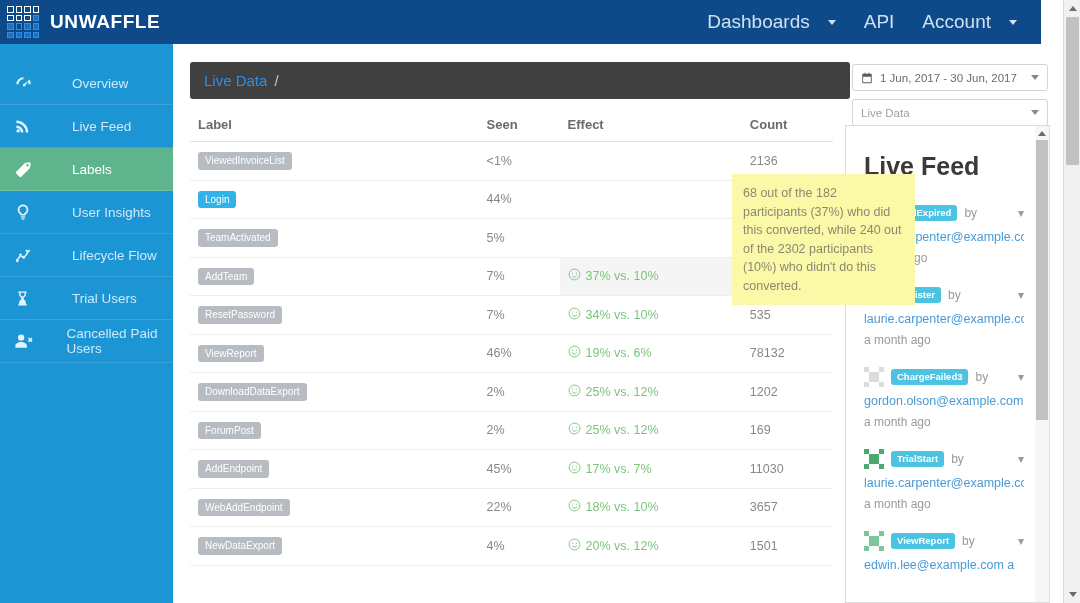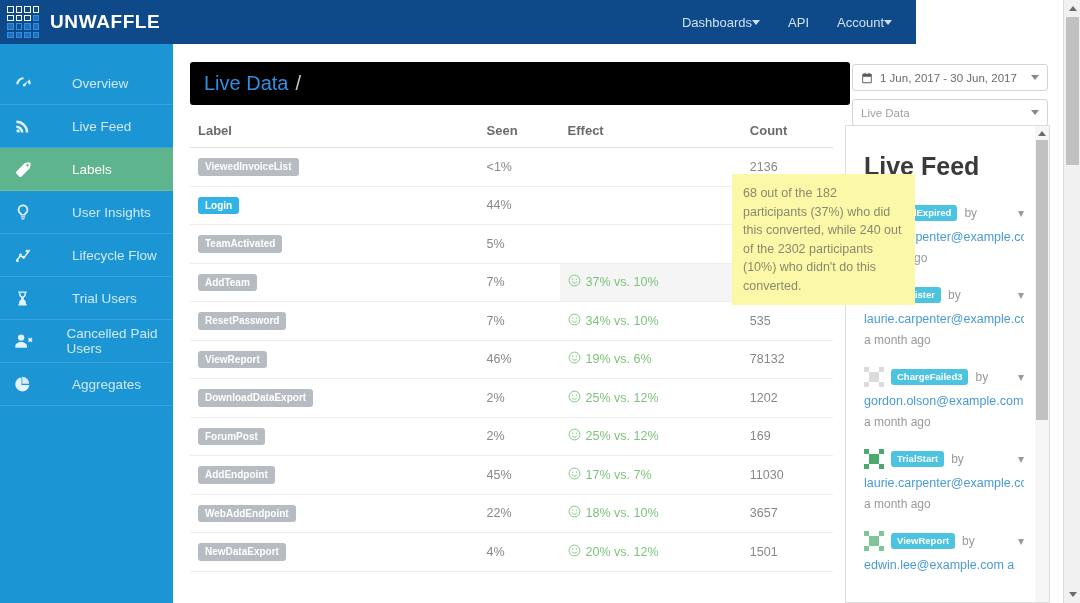--- a/index.html
+++ b/index.html
@@ -8,40 +8,40 @@
     width: 1080px; height: 603px;
     overflow: hidden;
     font-family: "Liberation Sans", sans-serif;
     background: #ffffff;
     color: #4a4a4a;
   }
   .app { position: relative; width: 1080px; height: 603px; overflow: hidden; }
 
   
   .topbar {
-    position: absolute; top: 0; left: 0; width: 916px; height: 44px;
+    position: absolute; top: 0; left: 0; width: 1041px; height: 44px;
     background: #0e4a8a;
     display: flex; align-items: center;
     z-index: 30;
   }
   .brand { display: flex; align-items: center; padding-left: 7px; }
   .waffle { width: 32px; height: 32px; display: grid;
             grid-template-columns: repeat(4, 1fr); grid-template-rows: repeat(4, 1fr);
             gap: 2px; }
   .waffle i { display: block; border: 1.5px solid #ffffff; background: transparent; }
   .waffle i.on { border-color: #2f8fe0; background: #1f6fc0; }
   .waffle i.mid { border-color: #2f8fe0; background: transparent; }
   .brandname {
     color: #ffffff; font-weight: bold; font-size: 19px; letter-spacing: .6px;
     margin-left: 11px;
   }
   .topnav { margin-left: auto; display: flex; align-items: center; gap: 0px; padding-right: 10px; }
   .topnav a {
-    color: #cfe0f0; text-decoration: none; font-size: 13px;
-    padding: 12px 14px; display: inline-flex; align-items: center; gap: 0;
+    color: #cfe0f0; text-decoration: none; font-size: 19px;
+    padding: 12px 14px; display: inline-flex; align-items: center; gap: 18px;
   }
   .caret { width: 0; height: 0; border-left: 4px solid transparent;
            border-right: 4px solid transparent; border-top: 5px solid #cfe0f0; display:inline-block; }
 
   
   .sidebar {
     position: absolute; top: 44px; left: 0; width: 173px; bottom: 0;
     background: #1c95d4;
     padding-top: 18px;
     z-index: 20;
@@ -56,43 +56,43 @@
   .side-item.active { background: #5eb48c; color: #ffffff; }
   .side-item.active .ic svg { fill: #ffffff; }
 
   
   .main {
     position: absolute; top: 44px; left: 173px; right: 17px; bottom: 0;
     background: #ffffff; overflow: hidden;
   }
   .content { position: absolute; left: 17px; top: 18px; width: 660px; }
   .breadcrumb {
-    background: #000000; border-radius: 3px; padding: 10px 14px;
-    font-size: 20px; color: #9a9a9a;
+    background: #404040; border-radius: 3px; padding: 10px 14px;
+    font-size: 15px; color: #9a9a9a;
   }
   .breadcrumb a { color: #2f8fe0; text-decoration: none; font-weight: normal; }
   .breadcrumb .sep { margin-left: 7px; color: #c8c8c8; }
 
   table.data { width: 643px; border-collapse: collapse; margin-top: 18px; }
   table.data th {
     text-align: left; font-size: 13px; color: #6b6b6b; font-weight: bold;
     padding: 0 0 9px 8px; border-bottom: 1px solid #e0e0e0;
   }
   table.data td {
     padding: 10px 8px; font-size: 12.5px; color: #888888;
     border-bottom: 1px solid #eeeeee; vertical-align: middle;
   }
   table.data td.c-label { width: 285px; }
   table.data td.c-seen { width: 80px; }
   table.data td.c-effect { width: 180px; }
   table.data td.c-count { width: 90px; }
   tr.hover td.c-effect { background: #f5f5f5; }
   .tag {
     display: inline-block; background: #b6bcc2; color: #ffffff;
-    font-size: 10px; font-weight: bold; border-radius: 3px;
+    font-size: 10px; font-weight: normal; border-radius: 3px;
     padding: 3px 7px; line-height: 1.15;
   }
   .tag.blue { background: #32b3e8; }
   .effect { color: #7cc47c; display: inline-flex; align-items: center; gap: 5px; font-size: 12.5px; }
   .smiley { width: 13px; height: 13px; display:inline-block; }
 
   .tooltip {
     position: absolute; left: 559px; top: 130px; width: 183px;
     background: #fbf8a7; color: #8a8a70;
     font-size: 12.5px; line-height: 18.5px;
@@ -272,29 +272,20 @@
           <svg width="19" height="19" viewBox="0 0 24 24">
             <circle cx="9" cy="7" r="4"></circle>
             <path d="M9 12.5c-4 0-7.3 2.2-7.3 4.9V20h14.6v-2.6c0-2.7-3.3-4.9-7.3-4.9z"></path>
             <path d="M17.6 8.4l1.4-1.4 1.5 1.5 1.5-1.5 1.4 1.4-1.5 1.5 1.5 1.5-1.4 1.4-1.5-1.5-1.5 1.5-1.4-1.4 1.5-1.5z"></path>
           </svg>
         </span>
       <span>Cancelled Paid Users</span>
     </div>
 
 
-    <div class="side-item">
-      <span class="ic">
-          <svg width="18" height="18" viewBox="0 0 24 24">
-            <path d="M11 2.4v9.2h9.2A9.3 9.3 0 0 0 11 2.4z" opacity=".95"></path>
-            <path d="M10 13.4V3.1a9.4 9.4 0 1 0 10.4 10.3z"></path>
-          </svg>
-        </span>
-      <span>Aggregates</span>
-    </div>
   </div>
 
   <div class="main">
     <div class="content">
 
       <div class="breadcrumb">
         <a href="#">Live Data</a><span class="sep">/</span>
       </div>
 
       <table class="data">

